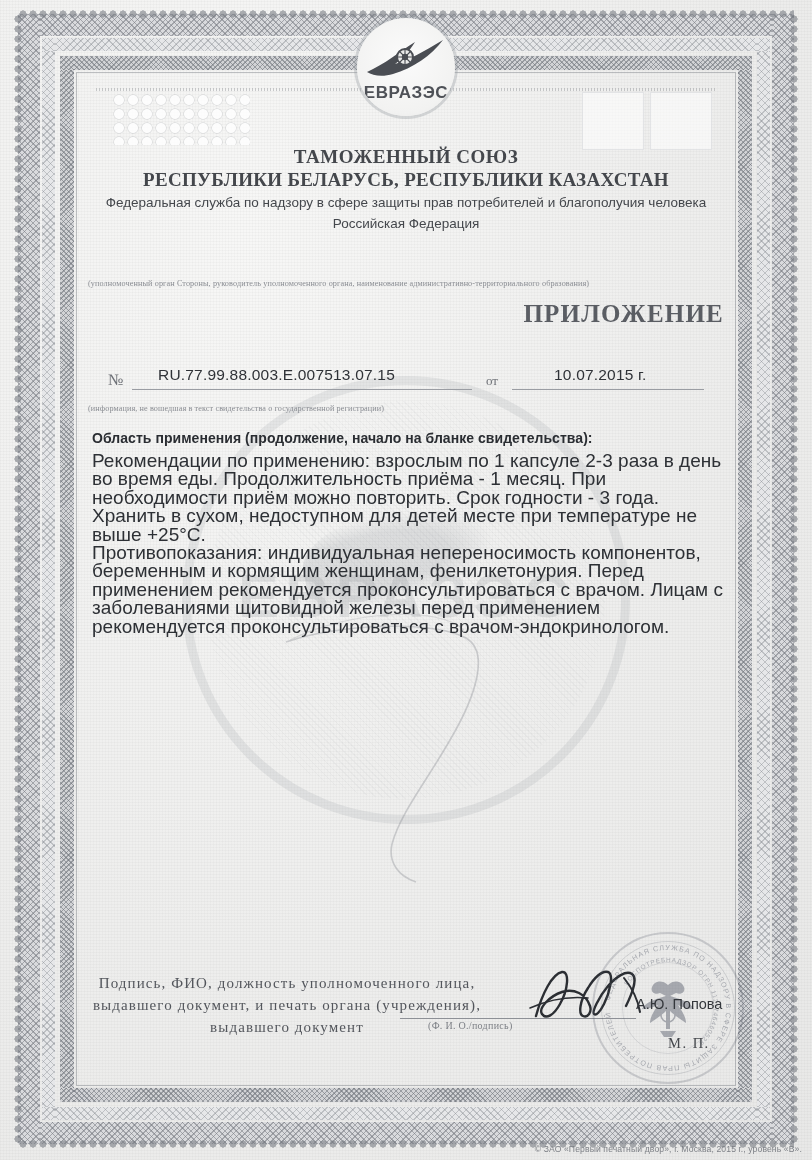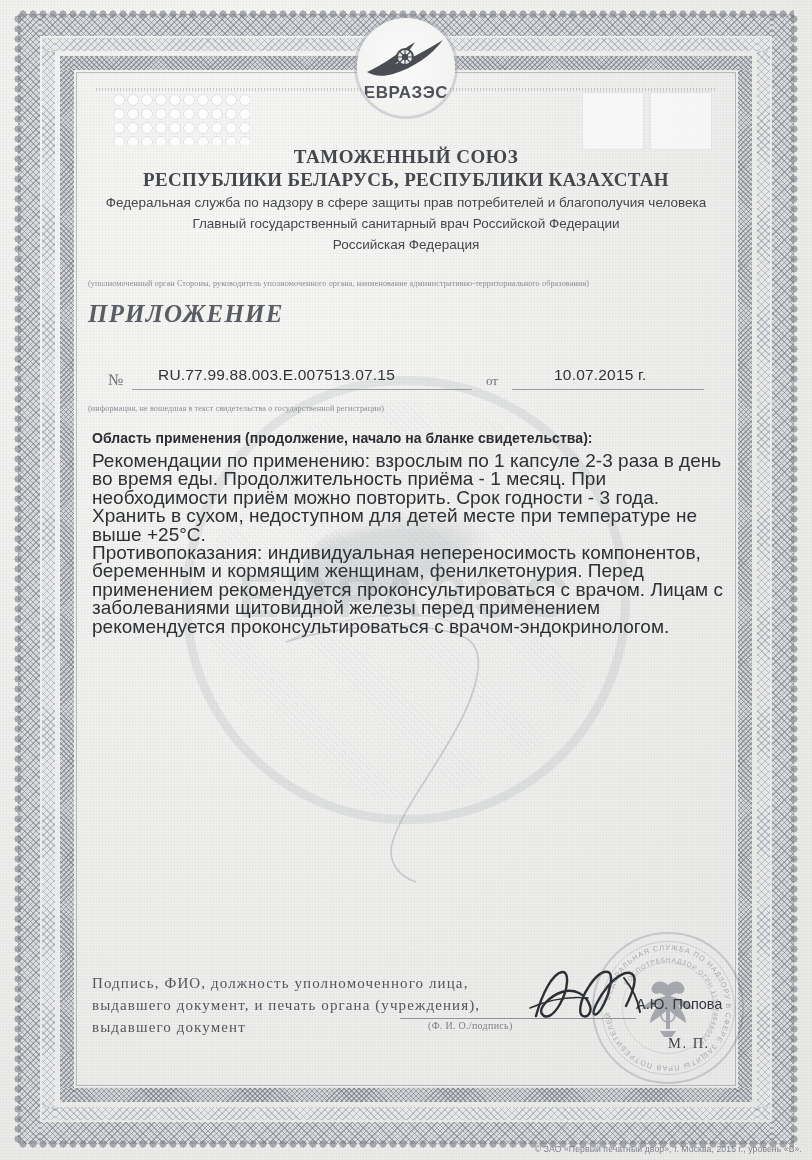--- a/index.html
+++ b/index.html
@@ -180,21 +180,21 @@
   }
   .caption{
     position:absolute;left:0;right:0;text-align:left;
     font-family:"Liberation Serif", serif;
     font-size:8.2px;color:#8a8d93;letter-spacing:.1px;
   }
   .caption-1{top:279px;}
   .caption-2{top:404px;}
 
   .doc-title{
-    position:absolute;left:0;right:0;text-align:left;font-style:italic;
+    position:absolute;left:0;right:0;text-align:right;
   }
   .doc-title .t1{
     top:0;font-family:"Liberation Serif", serif;font-weight:bold;
     font-size:25px;letter-spacing:1.2px;color:#5a5d63;
   }
   .doc-title .t2{
     font-family:"Liberation Serif", serif;font-weight:bold;
     font-size:25px;letter-spacing:.6px;color:#5a5d63;margin-top:4px;
   }
 
@@ -237,20 +237,21 @@
     font-size:19px;line-height:18.4px;color:#2d3035;letter-spacing:.02px;
   }
   .body-text p{margin:0;}
 
   
   .sig-block{
     position:absolute;left:4px;top:972px;width:390px;
     font-family:"Liberation Serif", serif;
     font-size:15px;line-height:22px;color:#53565c;
     letter-spacing:1.1px;
+    text-align:center;
   }
   .sig-line-row{
     position:absolute;left:400px;top:1018px;width:236px;
     border-bottom:1px solid #8d9096;
   }
   .sig-caption{
     position:absolute;left:428px;top:1020px;
     font-family:"Liberation Serif", serif;
     font-size:10px;color:#7c7f85;letter-spacing:.3px;
   }
@@ -335,21 +336,20 @@
     </svg>
     <div class="logo-text">ЕВРАЗЭС</div>
   </div>
 
   <div class="content">
 
     <div class="org-block">
       <div class="ttl-serif org-l1">ТАМОЖЕННЫЙ СОЮЗ</div>
       <div class="ttl-serif org-l2">РЕСПУБЛИКИ БЕЛАРУСЬ, РЕСПУБЛИКИ КАЗАХСТАН</div>
       <div class="org-sub">Федеральная служба по надзору в сфере защиты прав потребителей и благополучия человека</div>
-      <div class="org-sub">Главный государственный санитарный врач Российской Федерации</div>
       <div class="org-sub">Российская Федерация</div>
     </div>
 
     <div class="caption caption-1">(уполномоченный орган Стороны, руководитель уполномоченного органа, наименование административно-территориального образования)</div>
 
     <div class="doc-title" style="top:300px;">
       <div class="t1">ПРИЛОЖЕНИЕ</div>
     </div>
 
     <div class="num-row">

